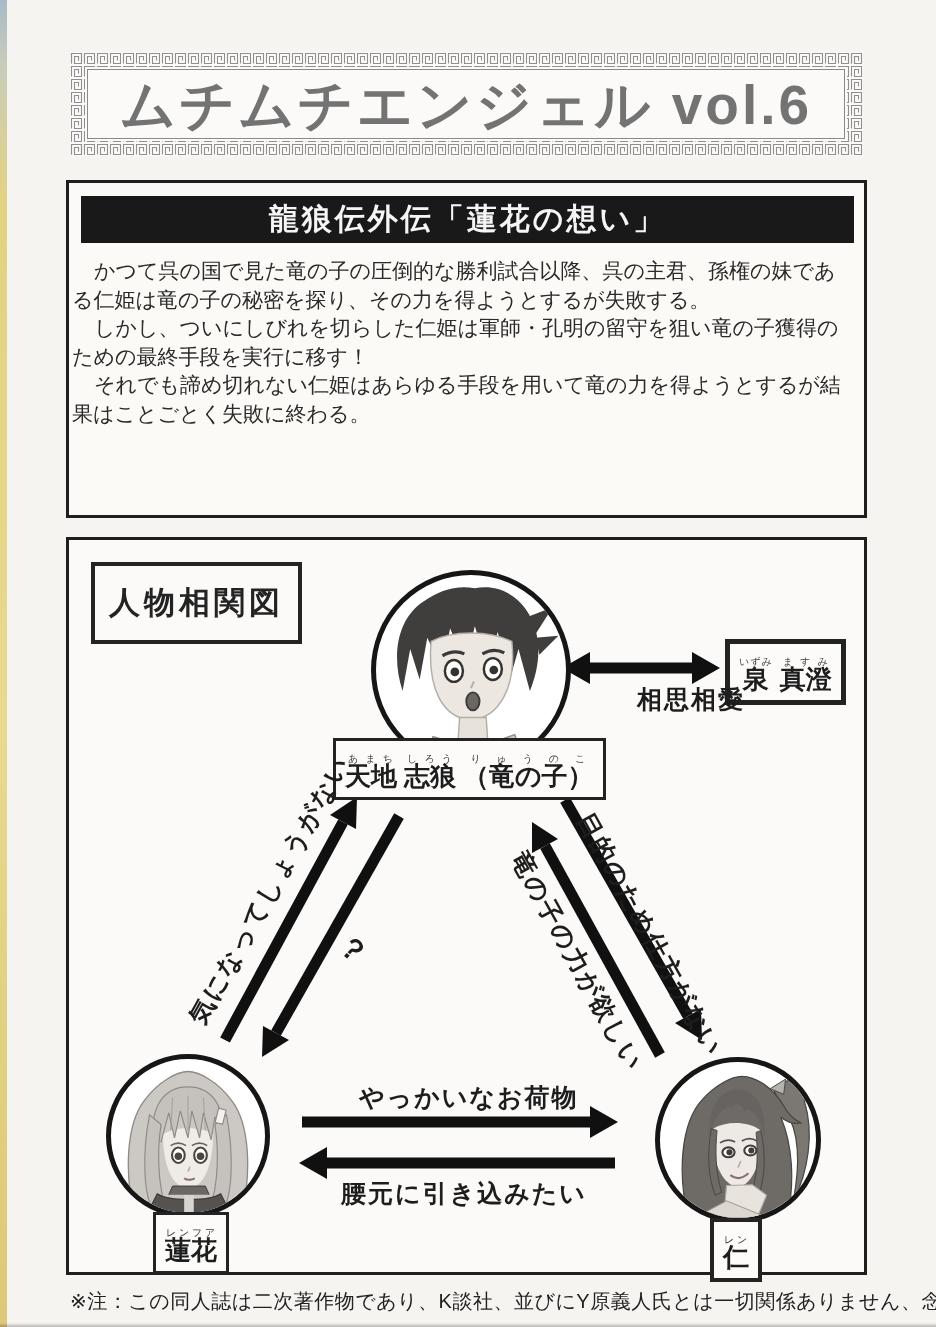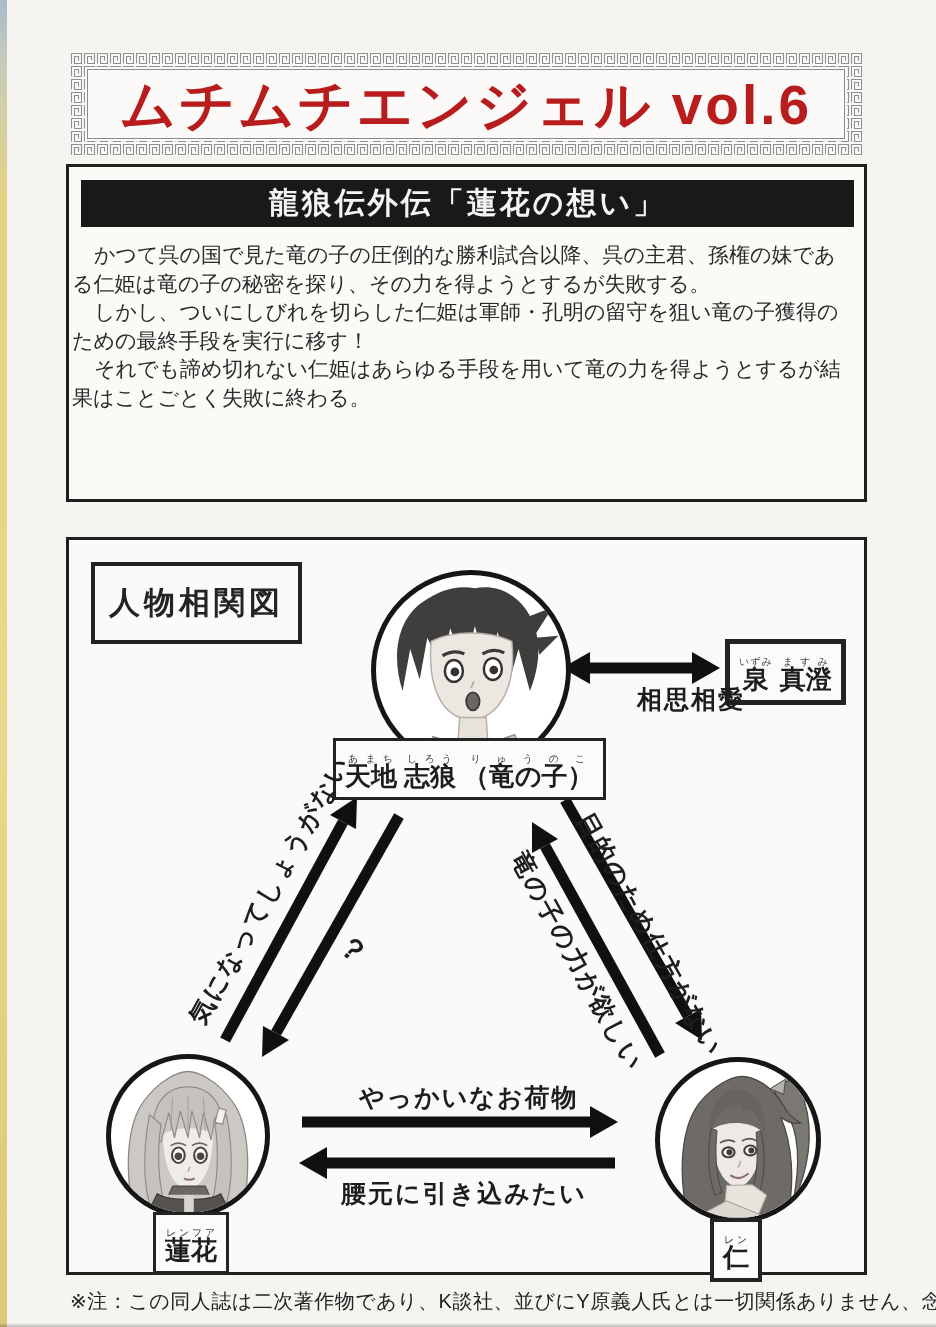--- a/index.html
+++ b/index.html
@@ -7,24 +7,24 @@
   body { font-family:"Liberation Sans","DejaVu Sans",sans-serif; background:#e9e7e3; }
   .page { position:relative; width:936px; height:1327px; background:#f6f4f1; overflow:hidden; }
   .edge-strip { position:absolute; left:0; top:0; width:7px; height:100%;
     background:linear-gradient(180deg,#a9bac9 0%,#c8cdb9 5%,#e4d283 15%,#e9d98c 55%,#dcc878 100%); }
   .edge-shadow { position:absolute; left:0; bottom:0; width:100%; height:4px; background:linear-gradient(180deg,rgba(0,0,0,0),rgba(0,0,0,.25)); }
 
   
   .title-banner { position:absolute; left:70px; top:52px; width:792px; height:104px; background:#fbfaf8; }
   .title-banner svg.frame { position:absolute; inset:0; }
   .title-text { position:absolute; inset:0; display:flex; align-items:center; justify-content:center;
-    font-size:55px; font-weight:bold; color:#b91c1c; letter-spacing:3px; padding-top:4px; white-space:nowrap; }
-
-  
-  .synopsis-box { position:absolute; left:66px; top:164px; width:801px; height:338px;
+    font-size:55px; font-weight:bold; color:#737373; letter-spacing:3px; padding-top:4px; white-space:nowrap; }
+
+  
+  .synopsis-box { position:absolute; left:66px; top:180px; width:801px; height:338px;
     border:3px solid #1f1f1f; background:#fbfaf7; }
   .synopsis-heading { margin:13px 10px 0 12px; height:47px; background:#191919; color:#f5f5f5;
     display:flex; align-items:center; justify-content:center; font-size:30px; font-weight:bold; letter-spacing:3px; }
   .synopsis-body { padding:14px 14px 0 3px; font-size:21px; line-height:28.5px; color:#2a2a2a; font-weight:500; }
   .synopsis-body p { text-indent:1.05em; }
 
   
   .diagram-box { position:absolute; left:66px; top:537px; width:801px; height:738px;
     border:3px solid #1f1f1f; background:#fbfaf8; }
   .diagram-label { position:absolute; left:22px; top:22px; border:4px solid #232323; background:#fbfaf8;

